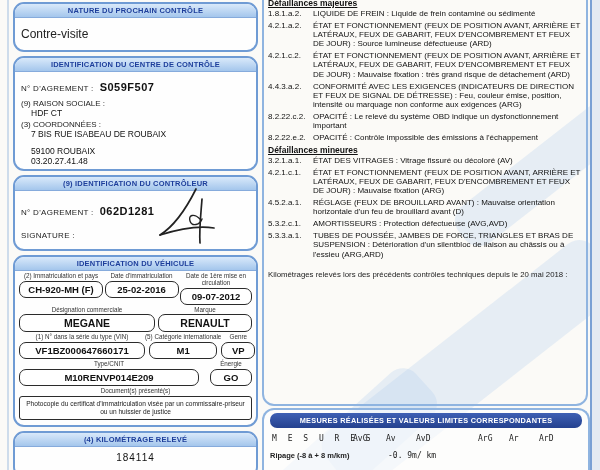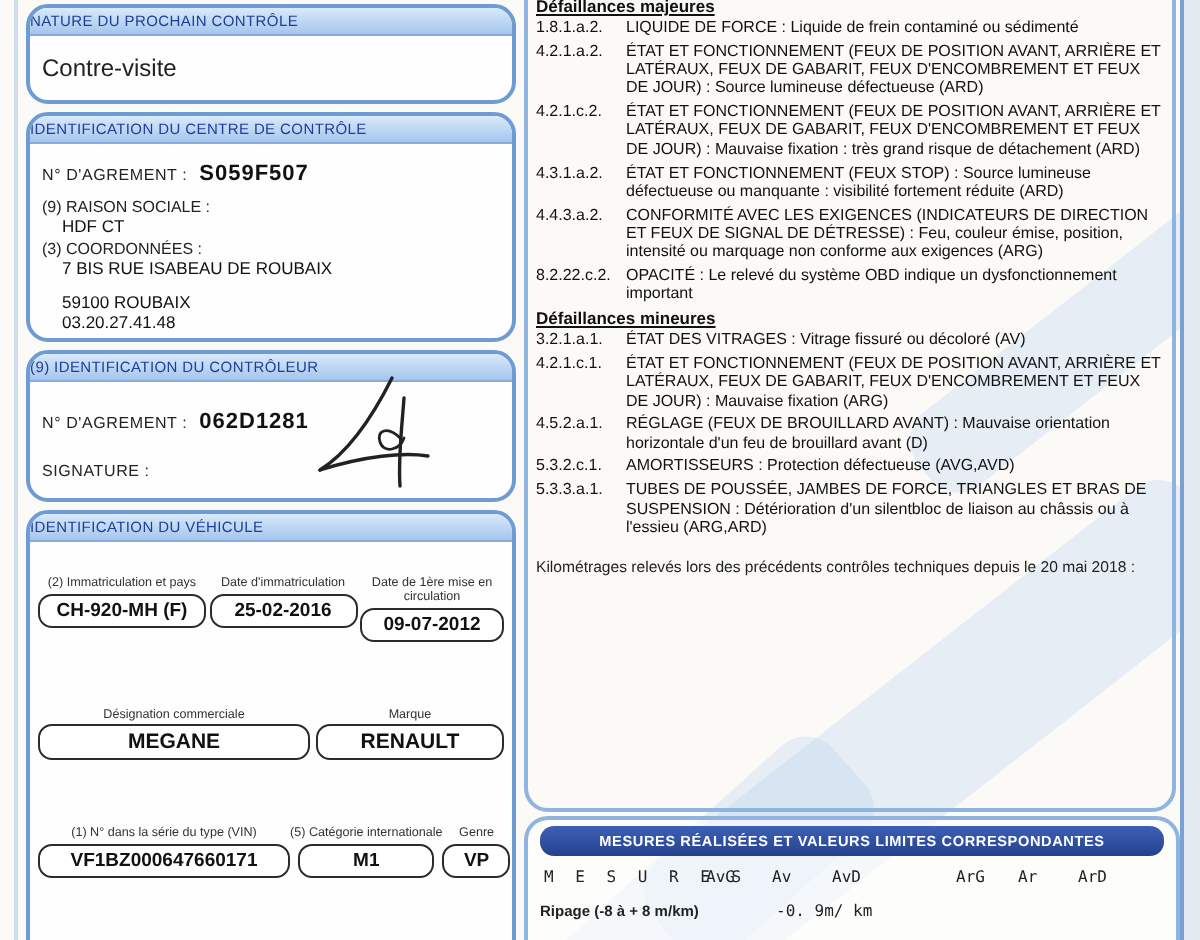--- a/index.html
+++ b/index.html
@@ -9,38 +9,38 @@
   .left-line{position:absolute;left:7px;top:0;height:470px;width:0;border-left:2px solid #a9c2e2;opacity:.55;}
   .right-edge{position:absolute;left:590px;top:0;width:10px;height:470px;background:#e4eaf2;border-left:2px solid #7aa0d4;}
   .watermark{position:absolute;background:rgba(176,205,236,.28);transform:rotate(-38deg);border-radius:18px;z-index:0;}
   .wm1{left:300px;top:330px;width:340px;height:70px;}
   .wm2{left:430px;top:120px;width:300px;height:46px;}
   .wm3{left:250px;top:420px;width:200px;height:60px;transform:rotate(-42deg);}
 
   
   .left-col{position:absolute;left:13px;top:2px;width:245px;z-index:2;}
   .box{border:2px solid #6f9bd4;border-radius:11px;background:#fefefe;margin-bottom:4px;position:relative;overflow:hidden;}
-  .bar{background:linear-gradient(#d9e9fa,#a4c6ec);color:#1d3e9b;font-weight:normal;font-size:7.5px;
-       padding:2px 0 2px 0;border-bottom:1px solid #86abdc;letter-spacing:.2px;}
+  .bar{background:linear-gradient(#d9e9fa,#a4c6ec);color:#1d3e9b;font-weight:bold;font-size:7.5px;
+       text-align:center;padding:2px 0 2px 0;border-bottom:1px solid #86abdc;letter-spacing:.2px;}
   .body{padding:3px 6px;}
   .cv{font-size:12px;text-align:left;margin-top:6px;color:#222;}
   .nature-body{height:26px;}
   .lbl{font-size:8px;color:#222;}
   .lbl-b{font-size:8px;color:#222;letter-spacing:.3px;}
   .agrement{font-size:11px;font-weight:bold;letter-spacing:.5px;margin-left:6px;color:#111;}
   .val{font-size:8.5px;color:#111;}
   .indent{margin-left:10px;}
   .mt2{margin-top:2px;} .mt4{margin-top:4px;} .mt7{margin-top:7px;}
 
   .sig-wrap{position:relative;height:52px;}
   .sig-line{font-size:8px;letter-spacing:.3px;margin-top:12px;}
   .sig-svg{position:absolute;right:22px;top:-6px;}
 
   
-  .vrow{display:flex;justify-content:space-between;padding:16px 4px;}
+  .vrow{display:flex;justify-content:space-between;padding:0 4px;}
   .fgroup{display:flex;flex-direction:column;align-items:center;}
   .flabel{font-size:6.3px;color:#333;margin:2px 0 1px 0;white-space:nowrap;text-align:center;line-height:6.8px;}
   .vbox{border:1.5px solid #2b2b2b;border-radius:7px;text-align:center;font-size:9.5px;font-weight:600;
         padding:2px 3px;color:#111;background:#fff;display:flex;align-items:center;justify-content:center;}
   .doc-box{border:1.5px solid #2b2b2b;border-radius:3px;margin:1px 4px 5px 4px;padding:3px 4px;
            font-size:6.6px;text-align:center;line-height:8px;color:#222;}
   .km-val{font-size:10px;text-align:center;letter-spacing:1px;margin-top:5px;height:24px;color:#111;}
 
   
   .right-col{position:absolute;left:262px;top:0;width:330px;height:470px;z-index:1;}
@@ -179,41 +179,41 @@
 
   </div>
 
   <div class="right-col">
     <div class="defects-box">
 
       <div class="d-heading">Défaillances majeures</div>
 
       <div class="d-item">
         <span class="d-code">1.8.1.a.2.</span>
-        <span class="d-text">LIQUIDE DE FORCE : Liquide de frein contaminé ou sédimenté</span>
+        <span class="d-text">LIQUIDE DE FREIN : Liquide de frein contaminé ou sédimenté</span>
       </div>
       <div class="d-item">
         <span class="d-code">4.2.1.a.2.</span>
         <span class="d-text">ÉTAT ET FONCTIONNEMENT (FEUX DE POSITION AVANT, ARRIÈRE ET LATÉRAUX, FEUX DE GABARIT, FEUX D'ENCOMBREMENT ET FEUX DE JOUR) : Source lumineuse défectueuse (ARD)</span>
       </div>
       <div class="d-item">
         <span class="d-code">4.2.1.c.2.</span>
         <span class="d-text">ÉTAT ET FONCTIONNEMENT (FEUX DE POSITION AVANT, ARRIÈRE ET LATÉRAUX, FEUX DE GABARIT, FEUX D'ENCOMBREMENT ET FEUX DE JOUR) : Mauvaise fixation : très grand risque de détachement (ARD)</span>
       </div>
       <div class="d-item">
-        <span class="d-code">4.3.1.a.2.</span>
-        <span class="d-text">ÉTAT ET FONCTIONNEMENT (FEUX STOP) : Source lumineuse défectueuse ou manquante : visibilité fortement réduite (ARD)</span>
-      </div>
-      <div class="d-item">
         <span class="d-code">4.4.3.a.2.</span>
         <span class="d-text">CONFORMITÉ AVEC LES EXIGENCES (INDICATEURS DE DIRECTION ET FEUX DE SIGNAL DE DÉTRESSE) : Feu, couleur émise, position, intensité ou marquage non conforme aux exigences (ARG)</span>
       </div>
       <div class="d-item">
         <span class="d-code">8.2.22.c.2.</span>
         <span class="d-text">OPACITÉ : Le relevé du système OBD indique un dysfonctionnement important</span>
+      </div>
+      <div class="d-item">
+        <span class="d-code">8.2.22.e.2.</span>
+        <span class="d-text">OPACITÉ : Contrôle impossible des émissions à l'échappement</span>
       </div>
 
       <div class="d-heading">Défaillances mineures</div>
 
       <div class="d-item">
         <span class="d-code">3.2.1.a.1.</span>
         <span class="d-text">ÉTAT DES VITRAGES : Vitrage fissuré ou décoloré (AV)</span>
       </div>
       <div class="d-item">
         <span class="d-code">4.2.1.c.1.</span>

